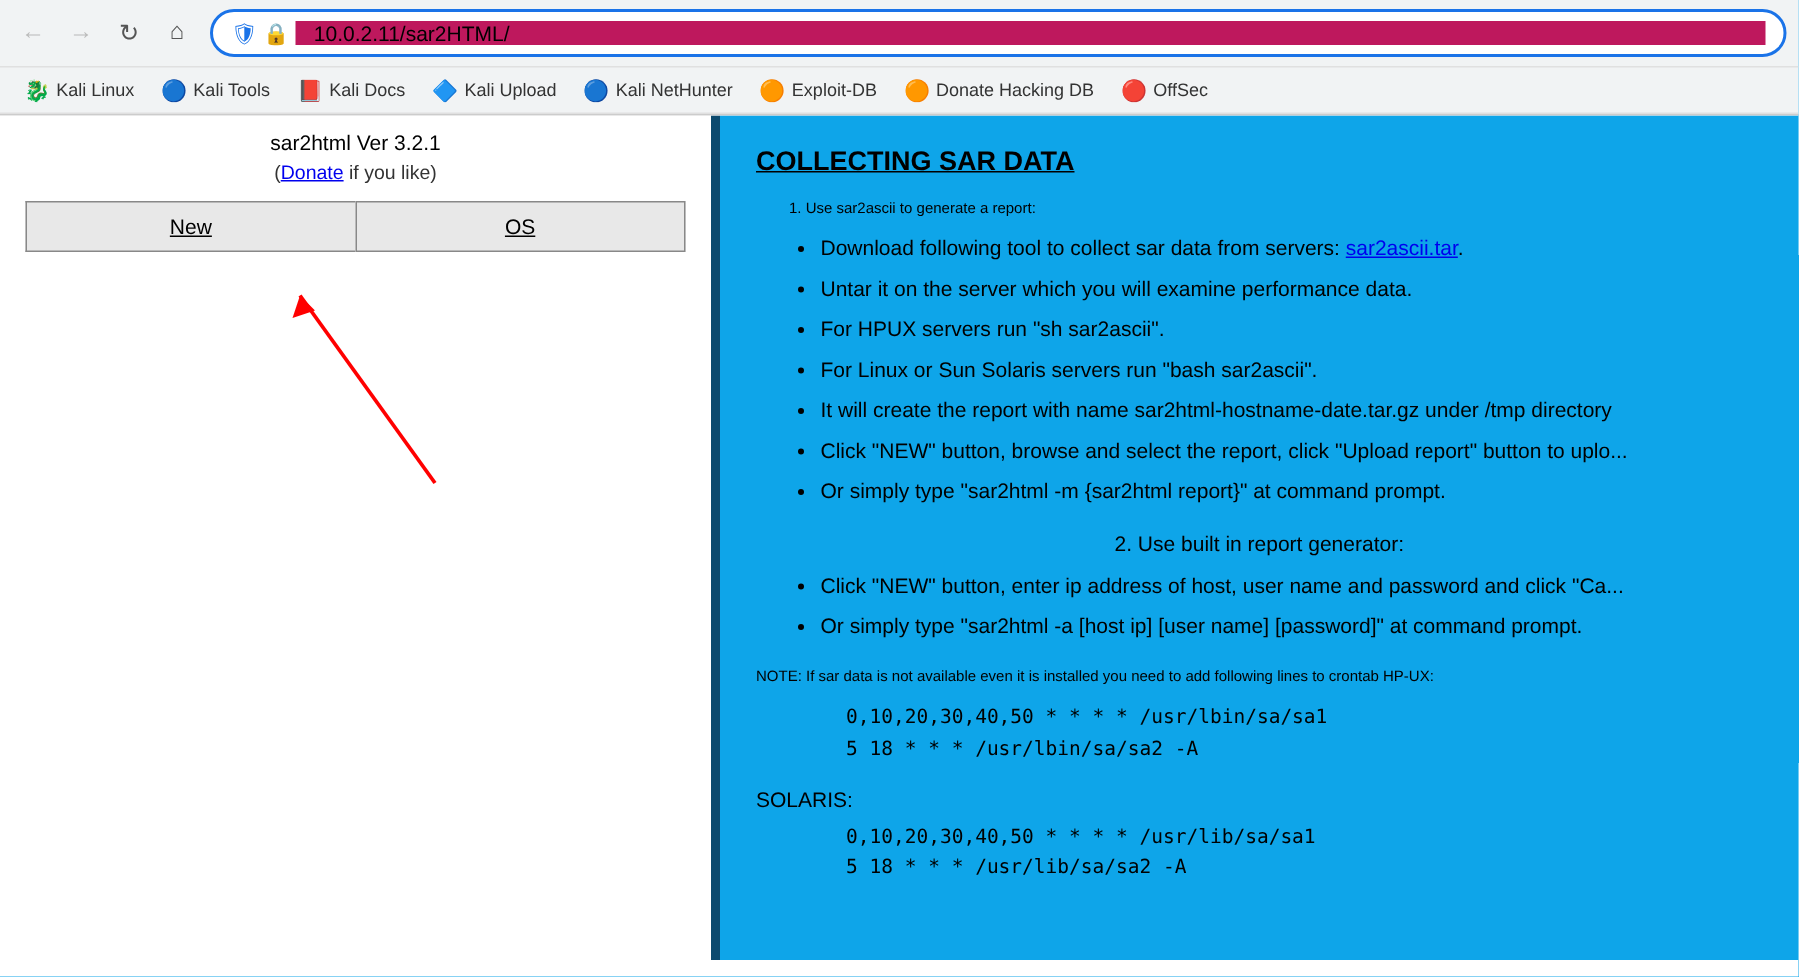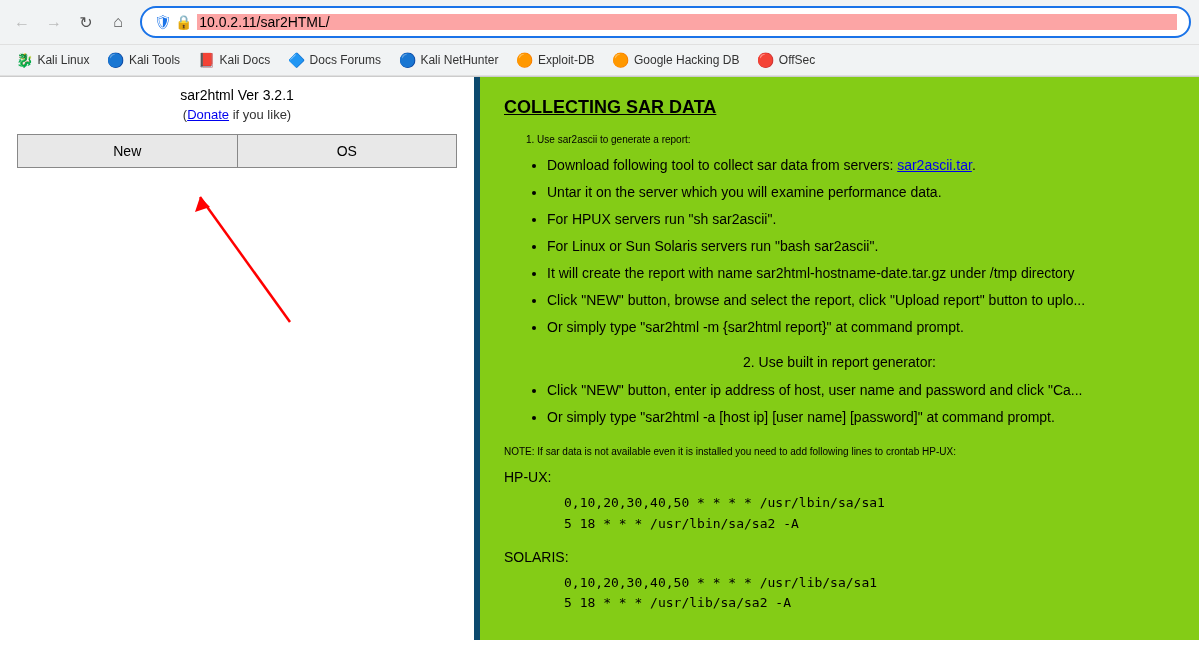--- a/index.html
+++ b/index.html
@@ -53,22 +53,22 @@
     }
     .lock-icon-addr {
       color: #1a73e8;
       margin-right: 4px;
       font-size: 14px;
     }
     .address-text {
       flex: 1;
       font-size: 14px;
       color: #000;
-      background: #fca5a5;
-      padding: 0 2px;
+      background: #be185d;
+      padding: 0 12px;
     }
 
     
     .bookmarks-bar {
       display: flex;
       align-items: center;
       padding: 4px 8px;
       gap: 2px;
       background: #f1f3f4;
       border-top: 1px solid #e0e0e0;
@@ -120,20 +120,21 @@
       color: #333;
     }
     .sidebar-subtitle a {
       color: #0000ee;
       text-decoration: underline;
     }
     .sidebar-buttons {
       display: flex;
       width: 440px;
       gap: 0;
+      text-decoration: underline;
     }
     .sidebar-btn {
       flex: 1;
       padding: 8px 0;
       border: 1px solid #888;
       background: #e8e8e8;
       cursor: pointer;
       font-size: 14px;
       text-align: center;
     }
@@ -147,21 +148,21 @@
       width: 480px;
       height: 260px;
       pointer-events: none;
     }
 
     
     .main-content {
       flex: 1;
       padding: 20px 24px;
       overflow-y: auto;
-      background: #84cc16;
+      background: #0ea5e9;
     }
     .main-title {
       font-size: 18px;
       font-weight: bold;
       text-decoration: underline;
       margin-bottom: 16px;
       color: #000;
     }
     .section-intro {
       font-size: 10px;
@@ -238,33 +239,33 @@
     <div class="bookmark-item">
       <span class="bookmark-icon">🔵</span>
       <span>Kali Tools</span>
     </div>
     <div class="bookmark-item">
       <span class="bookmark-icon">📕</span>
       <span>Kali Docs</span>
     </div>
     <div class="bookmark-item">
       <span class="bookmark-icon">🔷</span>
-      <span>Docs Forums</span>
+      <span>Kali Upload</span>
     </div>
     <div class="bookmark-item">
       <span class="bookmark-icon">🔵</span>
       <span>Kali NetHunter</span>
     </div>
     <div class="bookmark-item">
       <span class="bookmark-icon">🟠</span>
       <span>Exploit-DB</span>
     </div>
     <div class="bookmark-item">
       <span class="bookmark-icon">🟠</span>
-      <span>Google Hacking DB</span>
+      <span>Donate Hacking DB</span>
     </div>
     <div class="bookmark-item">
       <span class="bookmark-icon">🔴</span>
       <span>OffSec</span>
     </div>
   </div>
 </div>
 
 <div class="page-content">
 
@@ -321,21 +322,20 @@
       <li>
         <span>Click "NEW" button, enter ip address of host, user name and password and click "Ca...</span>
       </li>
       <li>
         <span>Or simply type "sar2html -a [host ip] [user name] [password]" at command prompt.</span>
       </li>
     </ul>
 
     <div class="note-text">NOTE: If sar data is not available even it is installed you need to add following lines to crontab HP-UX:</div>
 
-    <div class="section-label">HP-UX:</div>
     <div class="code-block">
       <div>0,10,20,30,40,50 * * * * /usr/lbin/sa/sa1</div>
       <div>5 18 * * * /usr/lbin/sa/sa2 -A</div>
     </div>
 
     <div class="section-label">SOLARIS:</div>
     <div class="code-block">
       <div>0,10,20,30,40,50 * * * * /usr/lib/sa/sa1</div>
       <div>5 18 * * * /usr/lib/sa/sa2 -A</div>
     </div>

